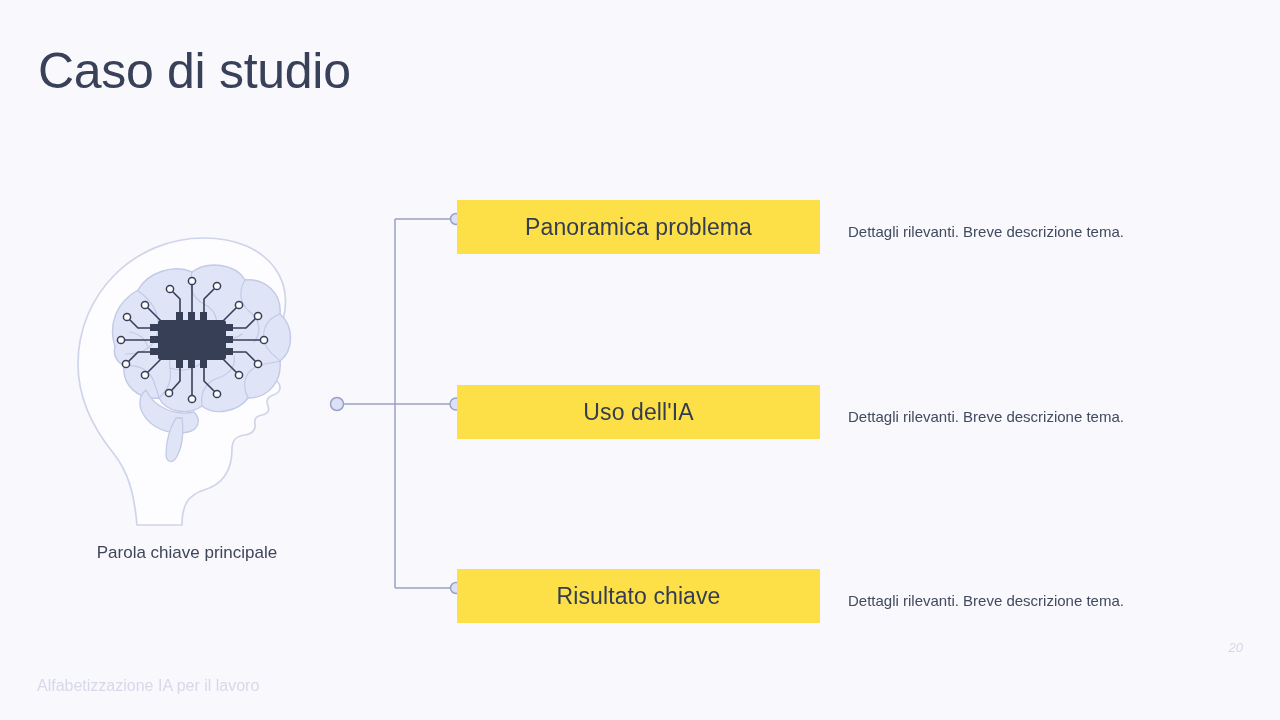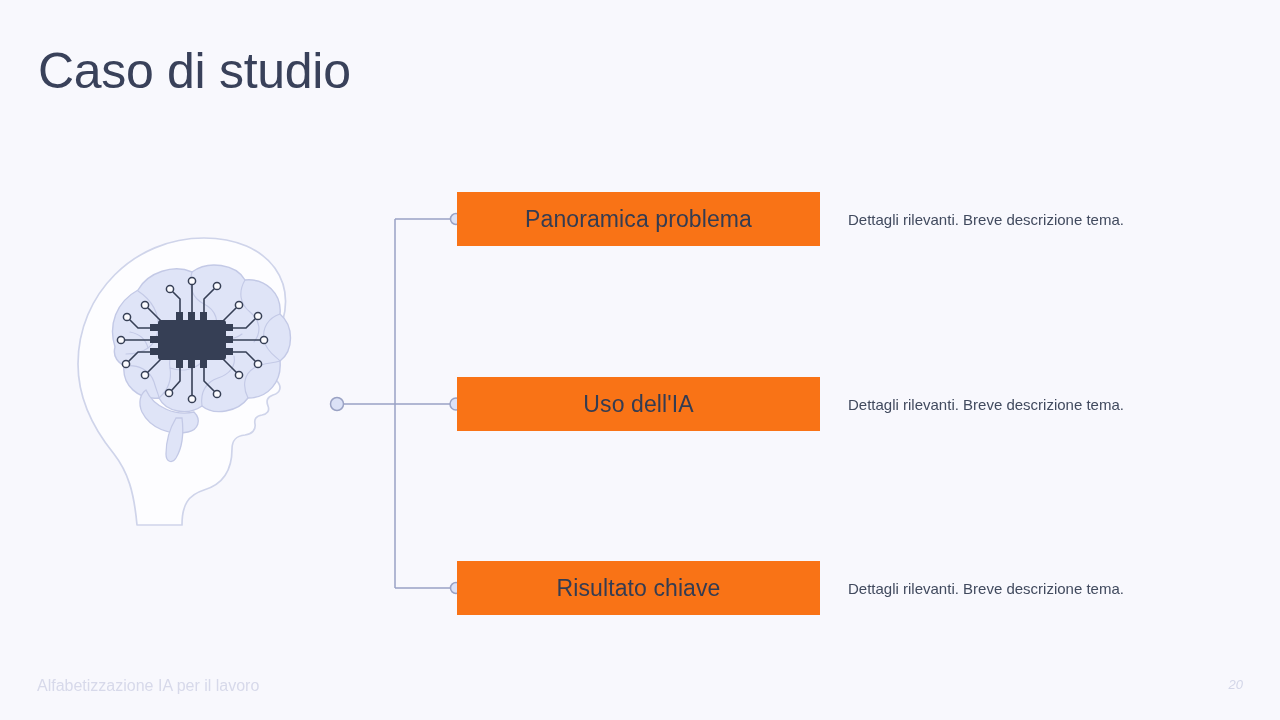--- a/index.html
+++ b/index.html
@@ -74,62 +74,62 @@
     left: 457px;
     height: 54px;
   }
   .row-1 { top: 192px; }
   .row-2 { top: 377px; }
   .row-3 { top: 561px; }
 
   .row-box {
     position: absolute;
     left: 0;
-    top: 0;
+    top: 8px;
     width: 363px;
     height: 54px;
-    background: #f97316;
+    background: #fde047;
     display: flex;
     align-items: center;
     justify-content: center;
   }
 
   .row-box-label {
     font-size: 23px;
     font-weight: 400;
     color: #343c52;
     letter-spacing: 0.1px;
     white-space: nowrap;
   }
 
   .row-desc {
     position: absolute;
     left: 391px;
-    top: 0;
+    top: 12px;
     height: 54px;
     display: flex;
     align-items: center;
     font-size: 15px;
     color: #414a5e;
     white-space: nowrap;
   }
 
   
   .footer-left {
     position: absolute;
     left: 37px;
     top: 677px;
     font-size: 16px;
     color: #d7d9ea;
     white-space: nowrap;
   }
   .footer-page {
     position: absolute;
     right: 37px;
-    top: 677px;
+    top: 640px;
     font-size: 13px;
     color: #d3d6e8;
     white-space: nowrap;
     font-style: italic;
   }
 </style>
 </head>
 <body>
 
 <div class="slide">
@@ -236,20 +236,21 @@
           <rect x="182" y="102" width="9" height="7"></rect>
           <rect x="182" y="114" width="9" height="7"></rect>
           <rect x="182" y="126" width="9" height="7"></rect>
         </g>
 
         <rect x="116" y="98" width="68" height="40" rx="3" fill="#363f55"></rect>
       </g>
     </svg>
   </div>
 
+  <div class="illustration-caption">Parola chiave principale</div>
 
   <svg class="connectors" viewBox="0 0 1280 720" xmlns="http://www.w3.org/2000/svg">
     <g fill="none" stroke="#9aa2c4" stroke-width="1.5">
 
       <path d="M337 404 L456 404"></path>
 
       <path d="M395 219 L395 588"></path>
 
       <path d="M395 219 L456 219"></path>
 

